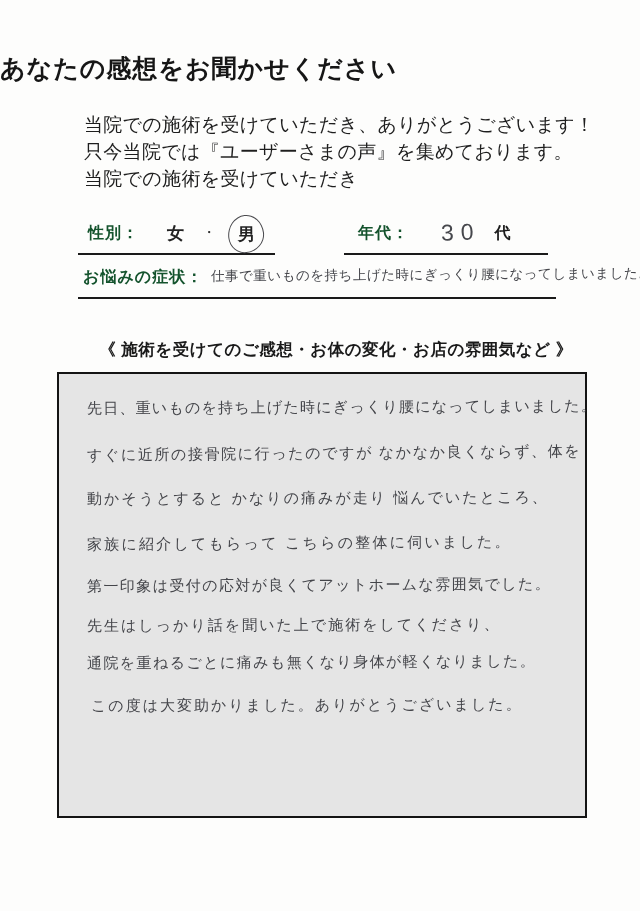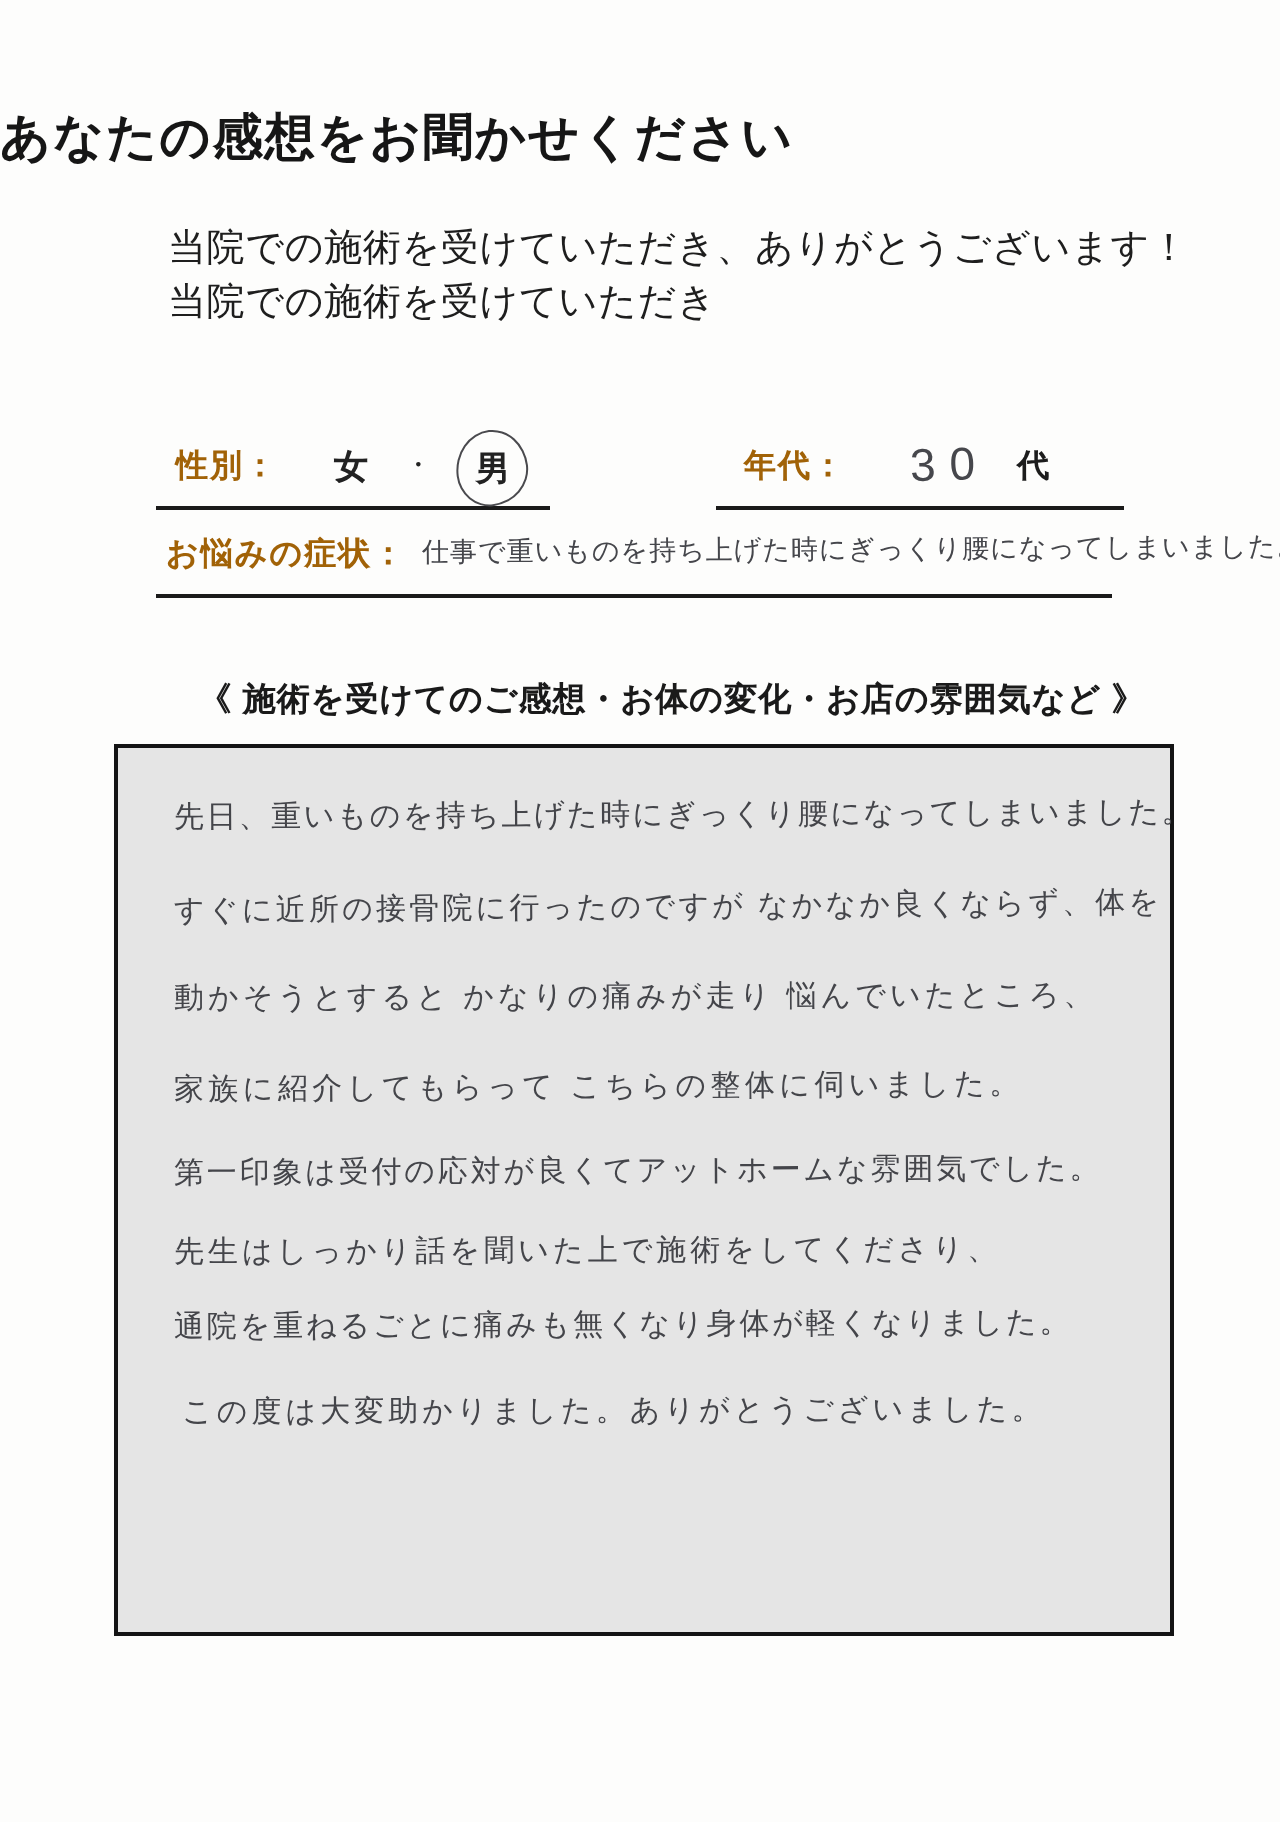--- a/index.html
+++ b/index.html
@@ -43,21 +43,21 @@
   .field {
     position: absolute;
     border-bottom: 2.5px solid #1a1a1a;
     display: flex;
     align-items: center;
   }
 
   .field-label {
     font-size: 16px;
     font-weight: 600;
-    color: #a16207;
+    color: #14532d;
     letter-spacing: 1px;
     white-space: nowrap;
   }
 
   .gender-field { left: 78px; top: 213px; width: 197px; height: 42px; padding-left: 10px; }
   .gender-option { font-size: 17px; font-weight: 600; color: #222; }
   .gender-female { margin-left: 28px; }
   .gender-sep { margin-left: 18px; font-size: 14px; color: #222; }
 
   .selection-circle {
@@ -68,21 +68,21 @@
     align-items: center;
     justify-content: center;
     border: 1.8px solid #4a4a4e;
     border-radius: 52% 48% 55% 45% / 55% 52% 48% 45%;
     transform: rotate(-7deg);
     position: relative;
     top: 1px;
   }
   .selection-circle .gender-option { transform: rotate(7deg); }
 
-  .age-field { left: 358px; top: 213px; width: 204px; height: 42px; padding-left: 14px; }
+  .age-field { left: 344px; top: 213px; width: 204px; height: 42px; padding-left: 14px; }
   .age-value {
     margin-left: 32px;
     font-size: 23px;
     letter-spacing: 7px;
     color: #46474c;
     font-weight: 400;
     transform: rotate(-2deg);
     position: relative;
     top: -1px;
   }
@@ -143,20 +143,21 @@
 </style>
 </head>
 <body>
 
 <div class="page">
 
   <h1 class="page-title">あなたの感想をお聞かせください</h1>
 
   <div class="intro">
     <div>当院での施術を受けていただき、ありがとうございます！</div>
+    <div>只今当院では『ユーザーさまの声』を集めております。</div>
     <div>当院での施術を受けていただき</div>
   </div>
 
   <div class="field gender-field">
     <span class="field-label">性別：</span>
     <span class="gender-option gender-female">女</span>
     <span class="gender-sep">・</span>
     <span class="selection-circle">
       <span class="gender-option">男</span>
     </span>

